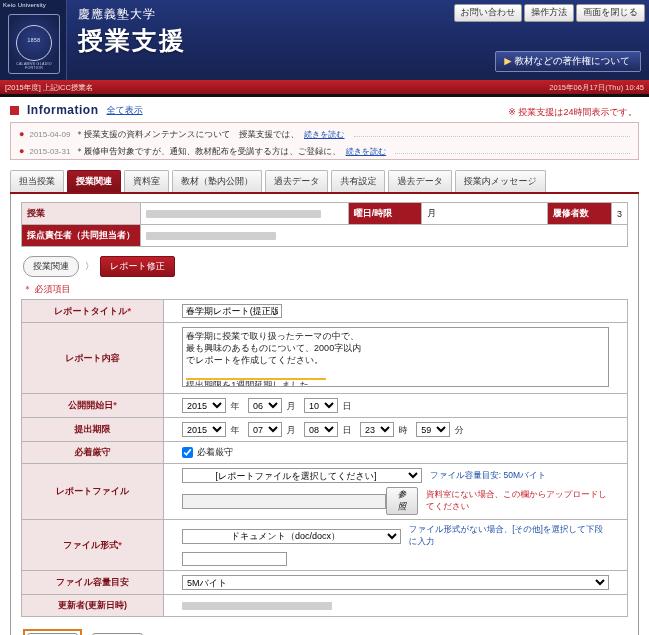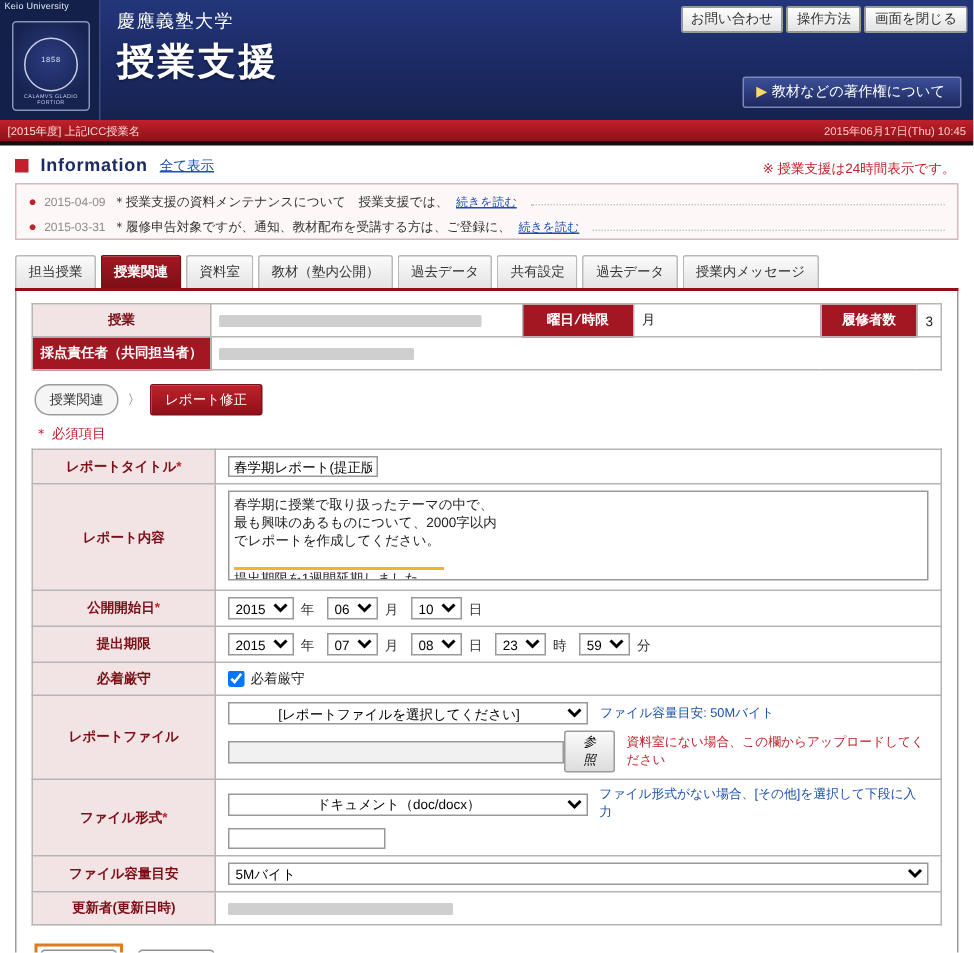--- a/index.html
+++ b/index.html
@@ -114,23 +114,22 @@
   }
 
   
   .panel{
     margin:0 10px;border:1px solid #9b9b9b;border-top:none;
     background:#fff;padding:8px 10px 12px 10px;
   }
   table.meta{border-collapse:collapse;width:100%;font-size:9px;}
   table.meta td{border:1px solid #b5b5b5;padding:3px 5px;height:15px;}
   td.lbl{
-    background:#f2e3e4;color:#7d0f18;font-weight:bold;text-align:center;
+    background:#f2e3e4;color:#7d0f18;font-weight:bold;text-align:left;
     white-space:nowrap;
-    font-family:Liberation Mono, monospace;
   }
   td.lbl.dark{background:#a31722;color:#fff;}
   .redact{
     display:inline-block;height:8px;background:#cfcfcf;vertical-align:middle;
     border-radius:1px;
   }
 
   
   .crumbs{display:flex;align-items:center;gap:6px;margin:9px 0 6px 2px;}
   .crumb-btn{
@@ -140,21 +139,21 @@
   .crumb-sep{color:#555;font-size:9px;}
   .crumb-cur{
     background:linear-gradient(to bottom,#c0202a,#8f1118);
     border:1px solid #7d0f18;border-radius:2px;color:#fff;
     font-size:9px;padding:3px 9px;cursor:pointer;
   }
   .required-note{color:#c2202a;font-size:9px;margin:2px 0 3px 2px;}
 
   
   table.form{border-collapse:collapse;width:100%;font-size:9px;}
-  table.form td{border:1px solid #b5b5b5;padding:4px 8px;vertical-align:middle;}
+  table.form td{border:1px solid #b5b5b5;padding:4px 18px;vertical-align:middle;}
   td.flbl{
     background:#f2e3e4;color:#7d0f18;font-weight:bold;width:105px;
     text-align:center;white-space:nowrap;
   }
   .req{color:#c2202a;}
   input.txt{
     font-family:"Liberation Sans",sans-serif;font-size:9px;
     border:1px solid #999;padding:1px 3px;height:14px;box-sizing:border-box;
     background:#fff;
   }

